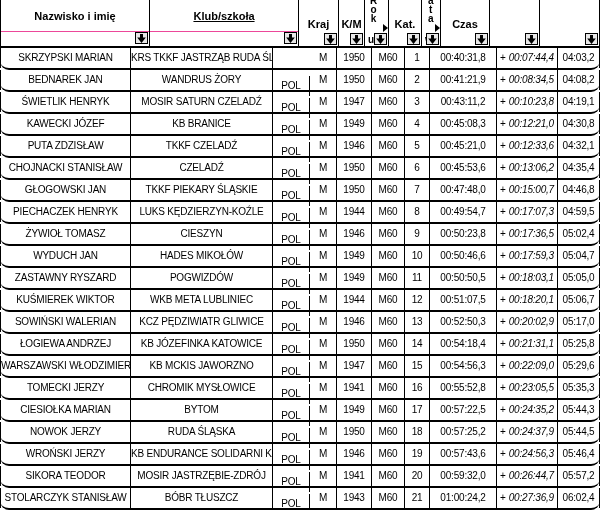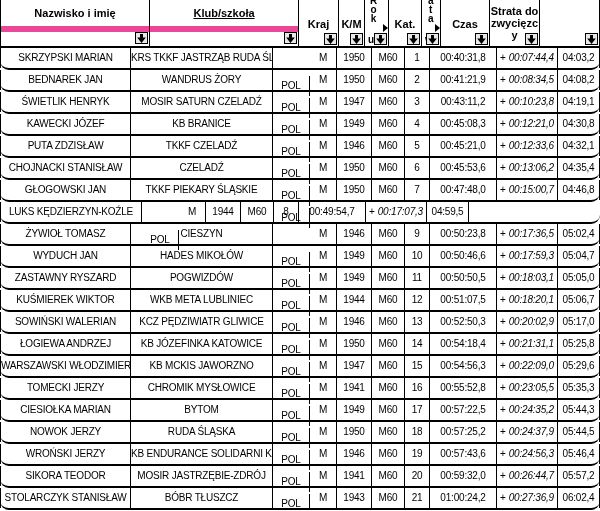--- a/index.html
+++ b/index.html
@@ -16,21 +16,21 @@
   .hc-country{ width:40px; }
   .hc-sex    { width:26px; }
   .hc-year   { width:24px; }
   .hc-cat    { width:33px; }
   .hc-place  { width:19px; }
   .hc-time   { width:49px; }
   .hc-gap    { width:50px; }
   .hc-pace   { width:60px; }
 
   .hc .label-area { height:32px; display:flex; align-items:center; justify-content:center; }
-  .hc.split .label-area { border-bottom:6px solid #ec4899; }
+  .hc.split .label-area { border-bottom:1px solid #ec4899; }
   .hc .strip { position:relative; height:13px; }
 
   .low-label { position:absolute; left:0; right:0; bottom:16px; text-align:center; }
 
   .vstack { position:absolute; top:-4px; white-space:pre-line; line-height:9px; font-size:10px; text-align:center; }
   .hc-year .vstack { left:5px; }
   .hc-place .vstack { left:6px; }
   .suffix-bl { position:absolute; left:3px; bottom:1px; font-size:10px; }
 
   .gaphdr-lines { padding-top:5px; text-align:center; line-height:12px; }
@@ -147,25 +147,20 @@
     <div class="hc hc-time">
       <div class="low-label">Czas</div>
       <button class="fbtn">
         <svg width="9" height="9" viewBox="0 0 9 9">
             <path d="M3 0h3v3.5h2.8L4.5 9 0.2 3.5H3Z" fill="#000"></path>
           </svg>
       </button>
     </div>
 
     <div class="hc hc-gap">
-      <div class="gaphdr-lines">
-        <div>Strata do</div>
-        <div>zwycięzc</div>
-        <div>y</div>
-      </div>
       <button class="fbtn">
         <svg width="9" height="9" viewBox="0 0 9 9">
             <path d="M3 0h3v3.5h2.8L4.5 9 0.2 3.5H3Z" fill="#000"></path>
           </svg>
       </button>
     </div>
 
     <div class="hc hc-pace">
       <div class="pacehdr-lines">
         <div>Tem</div>
@@ -281,20 +276,21 @@
     <div class="c category">M60</div>
     <div class="c place">7</div>
     <div class="c time">00:47:48,0</div>
     <div class="c gap">
       <span class="plus">+</span>
       <span class="gaptime">00:15:00,7</span>
     </div>
     <div class="c pace">04:46,8</div>
   </div>
       <div class="row">
+    <div class="c name">PIECHACZEK HENRYK</div>
     <div class="c club">LUKS KĘDZIERZYN-KOŹLE</div>
     <div class="c country">POL</div>
     <div class="c sex">M</div>
     <div class="c year">1944</div>
     <div class="c category">M60</div>
     <div class="c place">8</div>
     <div class="c time">00:49:54,7</div>
     <div class="c gap">
       <span class="plus">+</span>
       <span class="gaptime">00:17:07,3</span>

